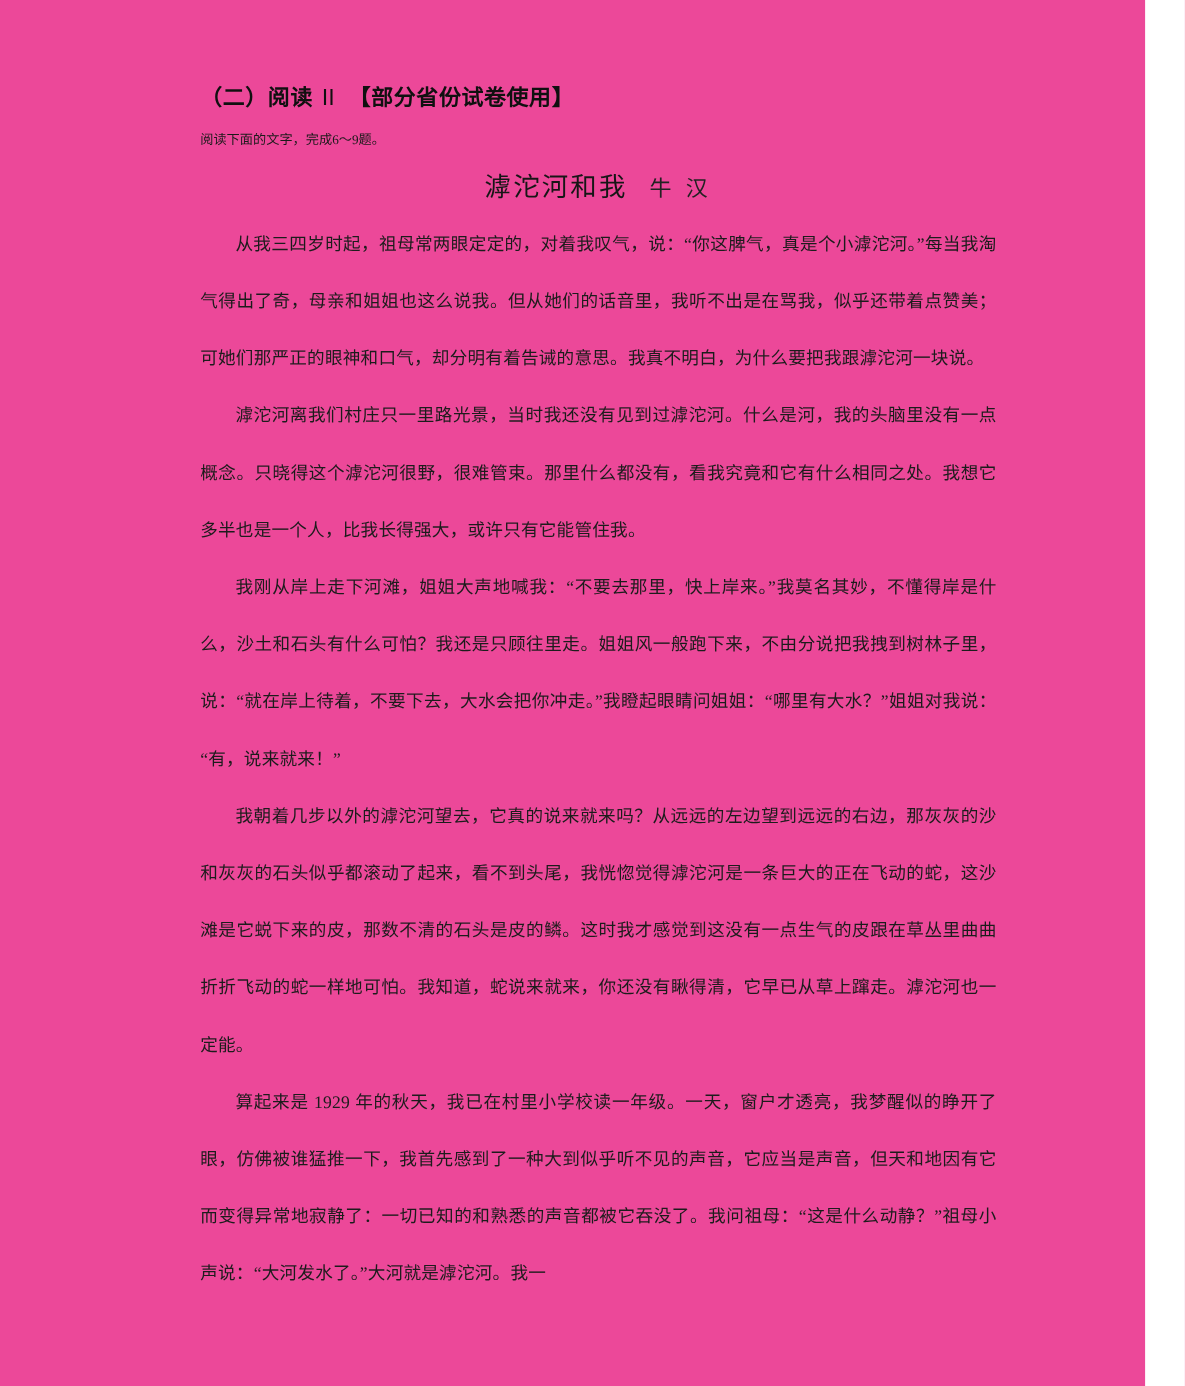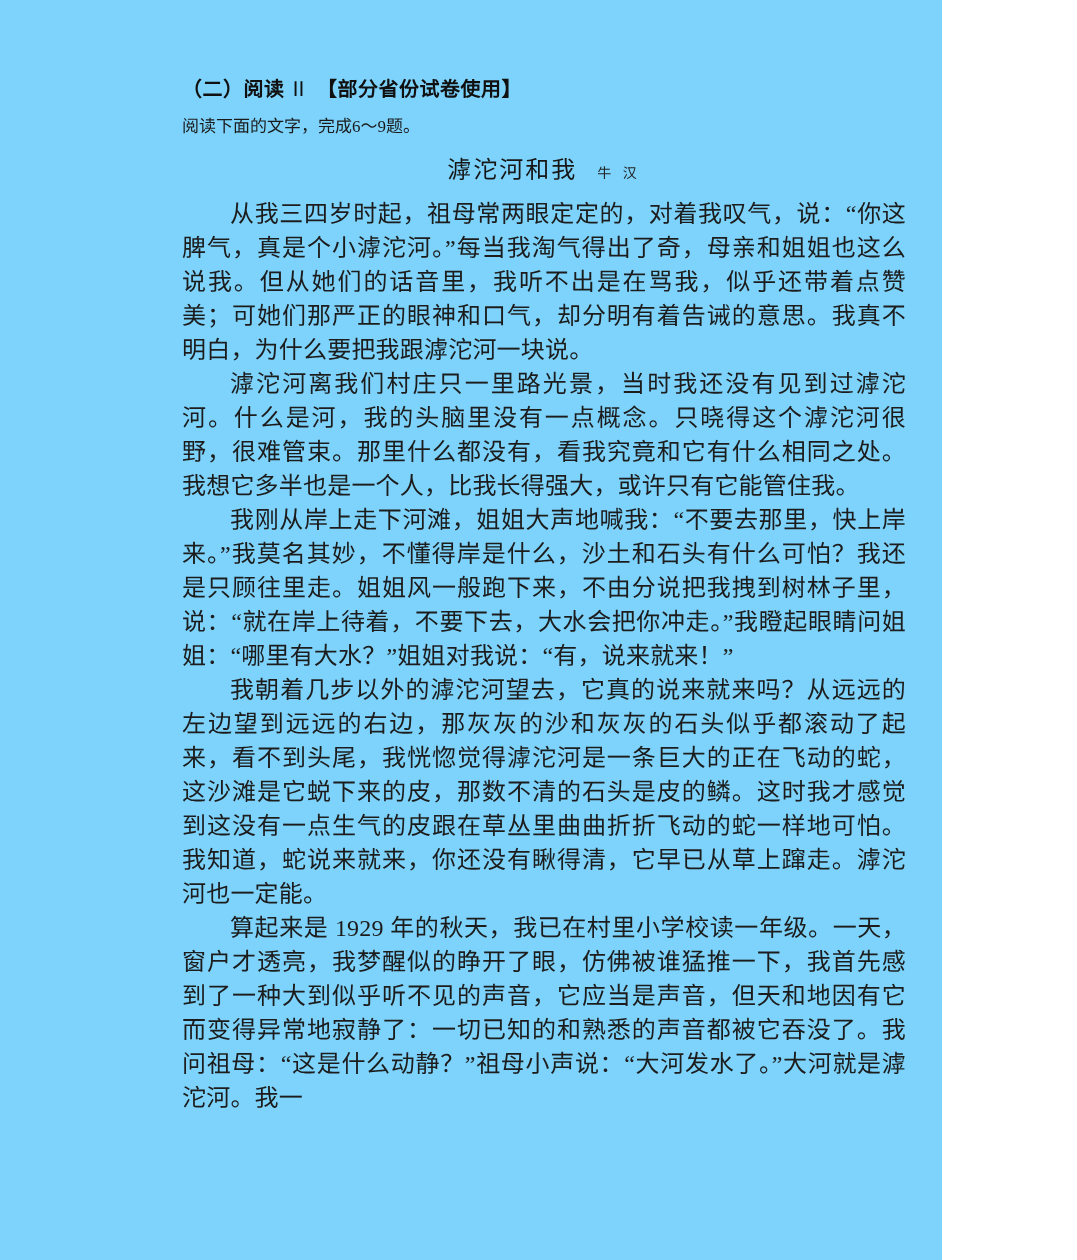--- a/index.html
+++ b/index.html
@@ -2,23 +2,23 @@
 <html lang="zh-CN"><head>
 <meta charset="utf-8">
 <style>
   html, body {
     margin: 0;
     padding: 0;
     background: #ffffff;
   }
   .page {
     position: relative;
-    width: 942px;
+    width: 1041px;
     height: 1260px;
-    background: #7dd3fc;
+    background: #ec4899;
     overflow: hidden;
     color: #141414;
     text-decoration: underline;
   }
   .content {
     position: absolute;
     left: 182px;
     top: 76px;
     width: 724px;
   }
@@ -31,47 +31,47 @@
     color: #101010;
     letter-spacing: 0.5px;
   }
   .section-heading .roman {
     font-family: "Liberation Serif", serif;
     font-weight: 400;
     padding: 0 8px 0 4px;
   }
   .instruction {
     font-family: "Liberation Serif", serif;
-    font-size: 17px;
+    font-size: 12px;
     line-height: 26px;
     margin: 0 0 10px 0;
     color: #1a1a1a;
   }
   .title-line {
     text-align: center;
     margin: 4px 0 12px 0;
     white-space: nowrap;
   }
   .passage-title {
     font-family: "Liberation Serif", serif;
     font-size: 24px;
     color: #161616;
     letter-spacing: 2px;
   }
   .passage-author {
     font-family: "Liberation Serif", serif;
-    font-size: 14px;
+    font-size: 20px;
     color: #222222;
     margin-left: 20px;
     letter-spacing: 4px;
   }
   .para {
     font-family: "Liberation Serif", serif;
-    font-size: 24px;
-    line-height: 34px;
+    font-size: 16px;
+    line-height: 52px;
     text-align: justify;
     text-indent: 2em;
     margin: 0;
     color: #1c1c1c;
     letter-spacing: 0.2px;
   }
 </style>
 </head>
 <body>
 

